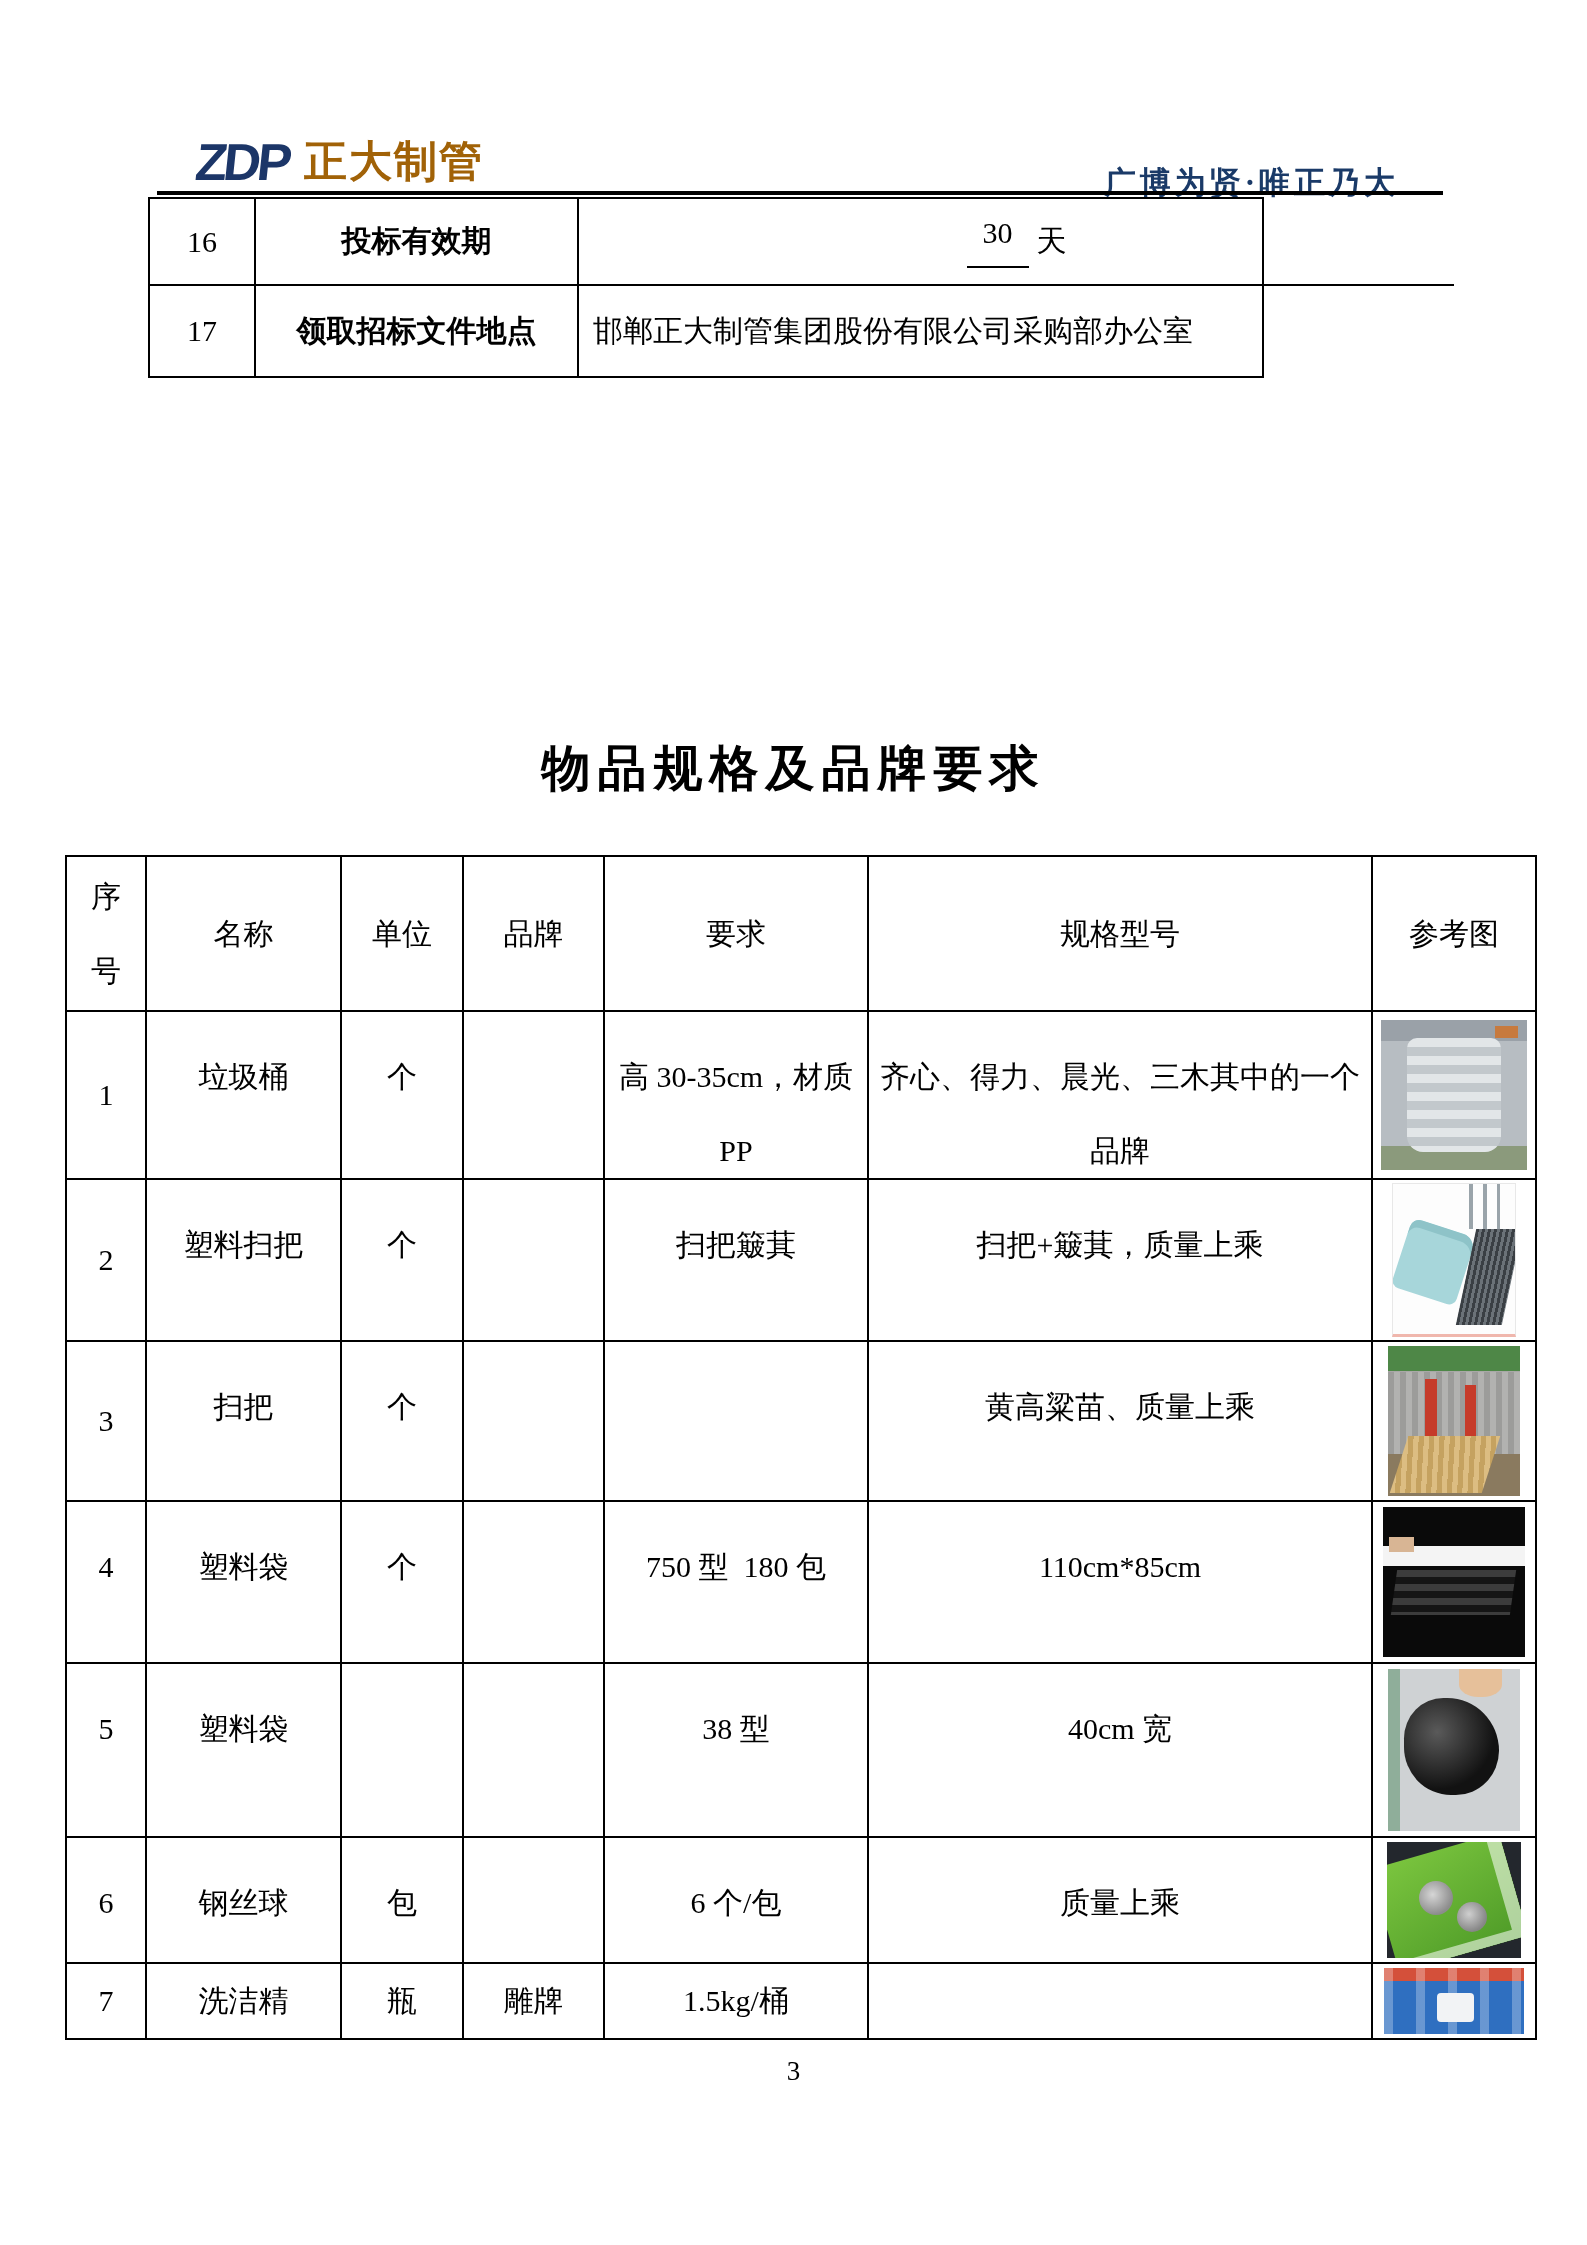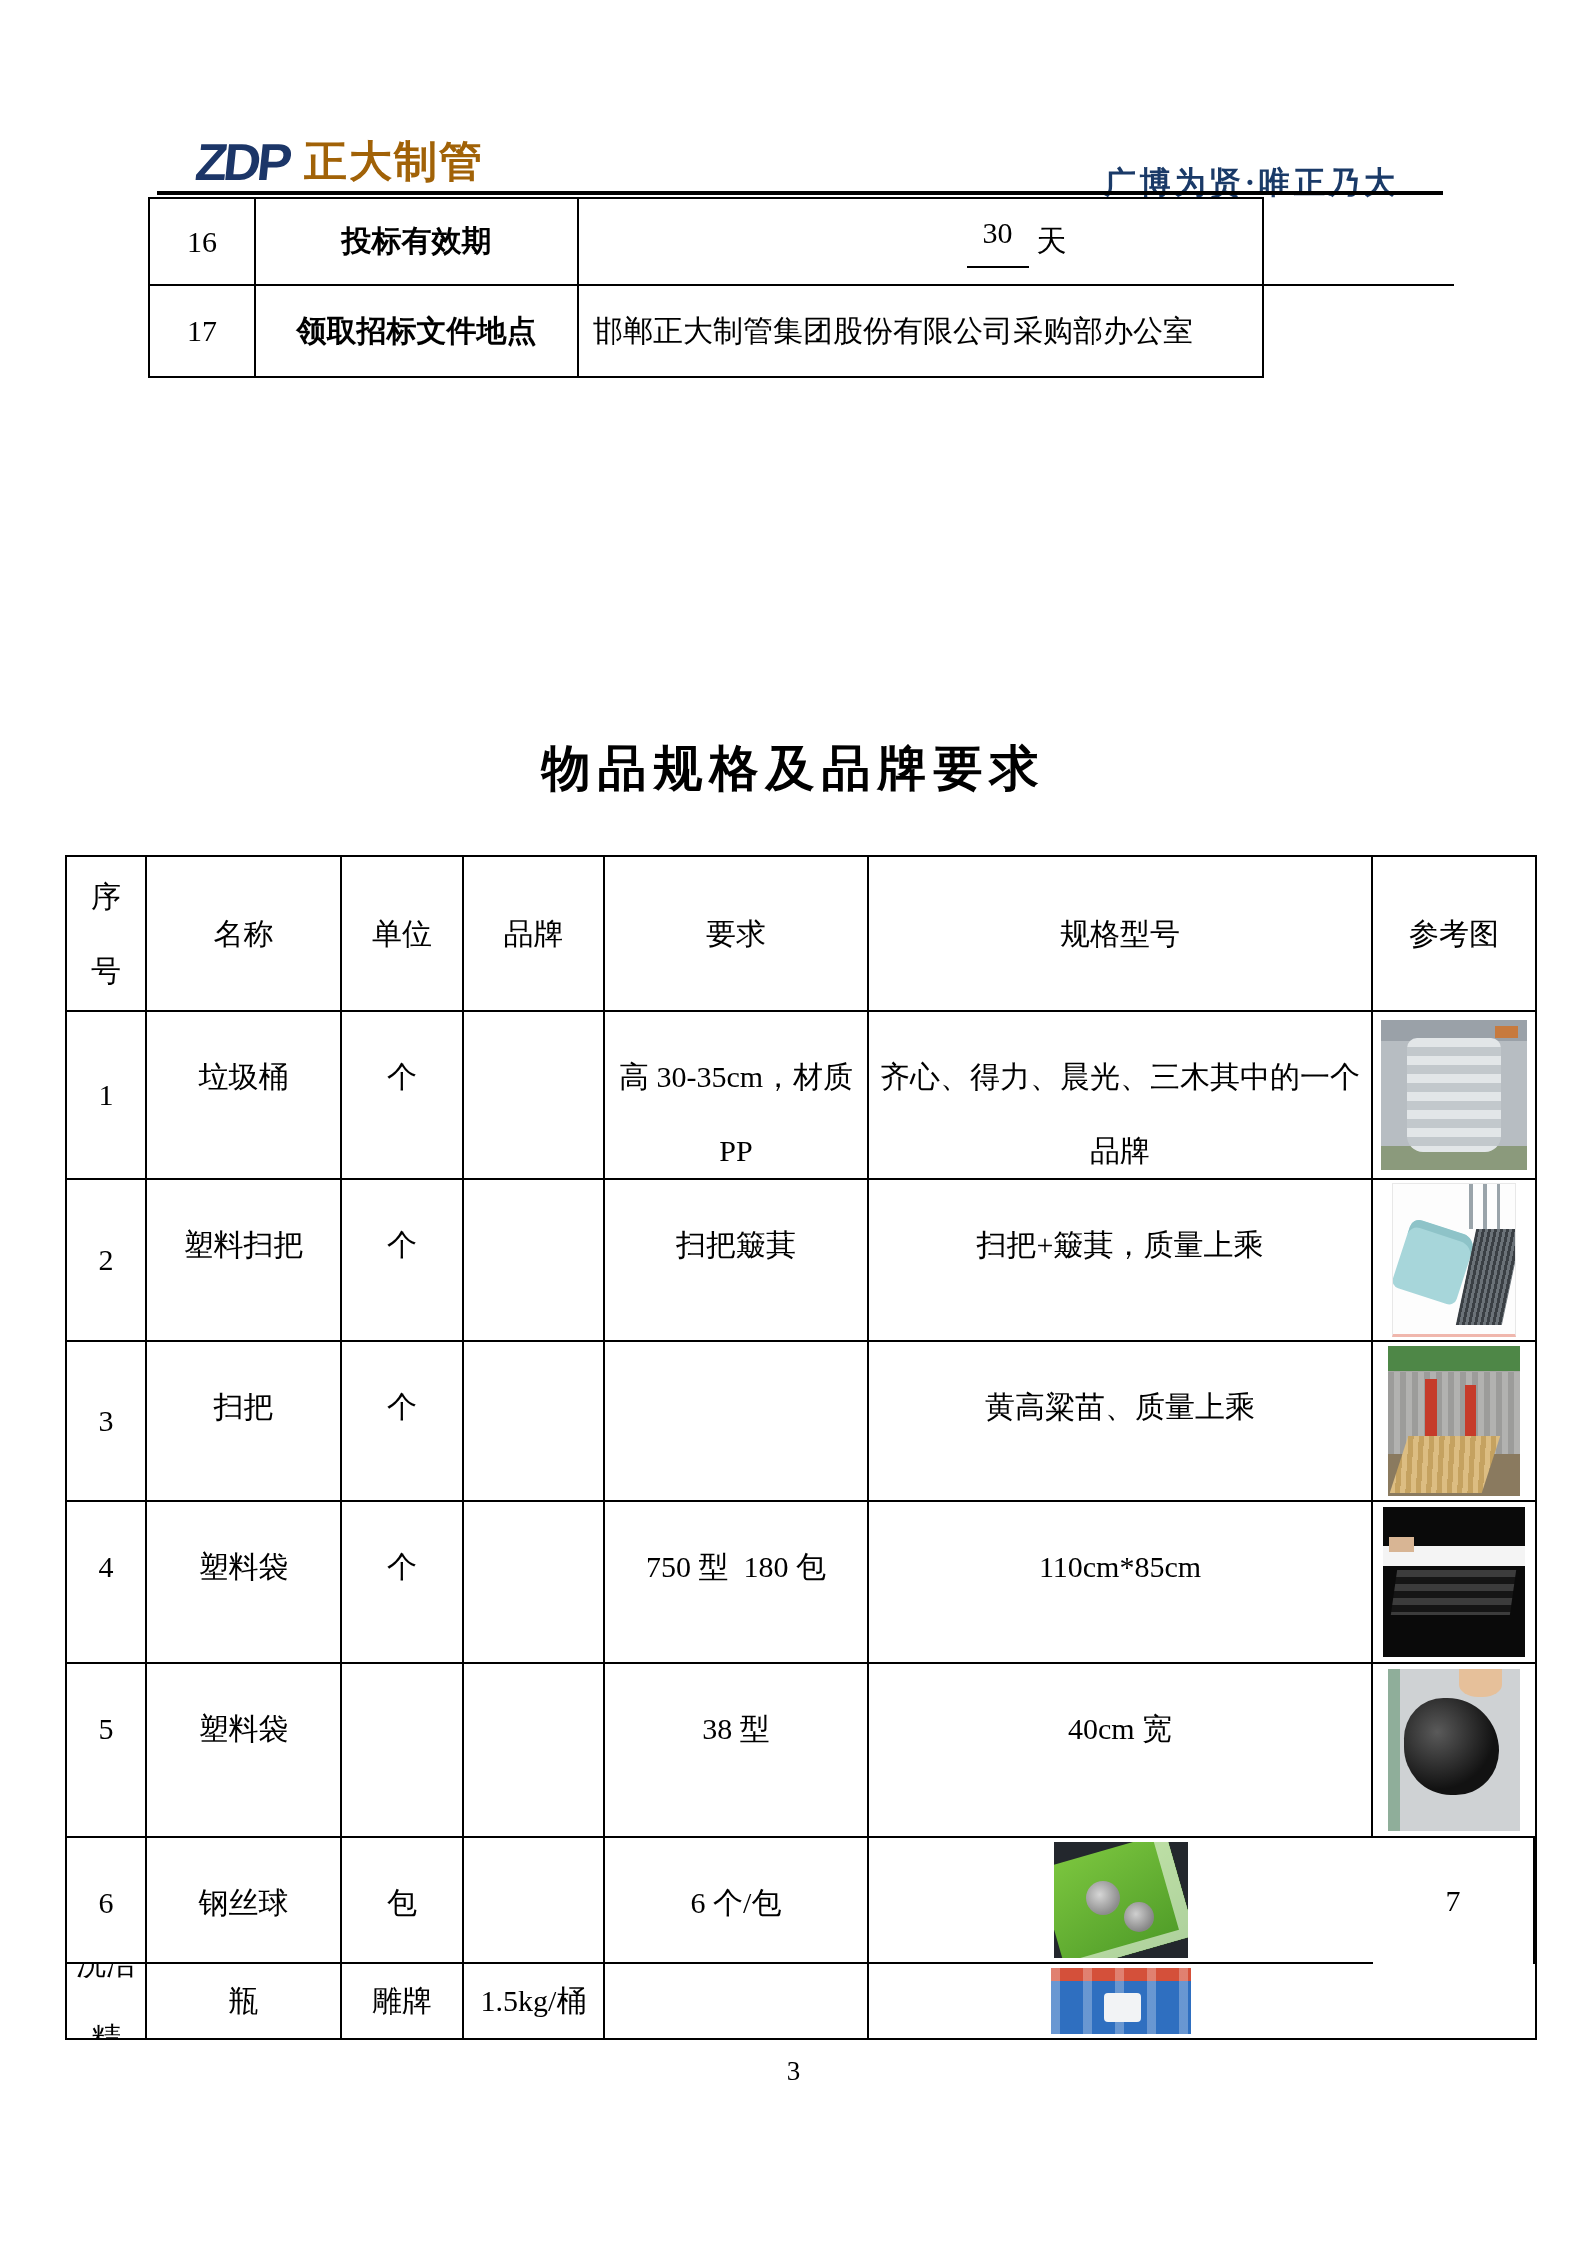--- a/index.html
+++ b/index.html
@@ -200,20 +200,21 @@
         <div class="hnd"></div>
         <div class="bag"></div>
       </div>
     </div>
 
     <div class="c">6</div>
     <div class="c">钢丝球</div>
     <div class="c">包</div>
     <div class="c"></div>
     <div class="c">6 个/包</div>
+    <div class="c">质量上乘</div>
     <div class="c imgc nr">
       <div class="photo ph6" title="steel-wool-balls-green-package-photo">
         <div class="pack"></div>
         <div class="b1"></div>
         <div class="b2"></div>
       </div>
     </div>
 
     <div class="c vmid nb">7</div>
     <div class="c vmid nb">洗洁精</div>

